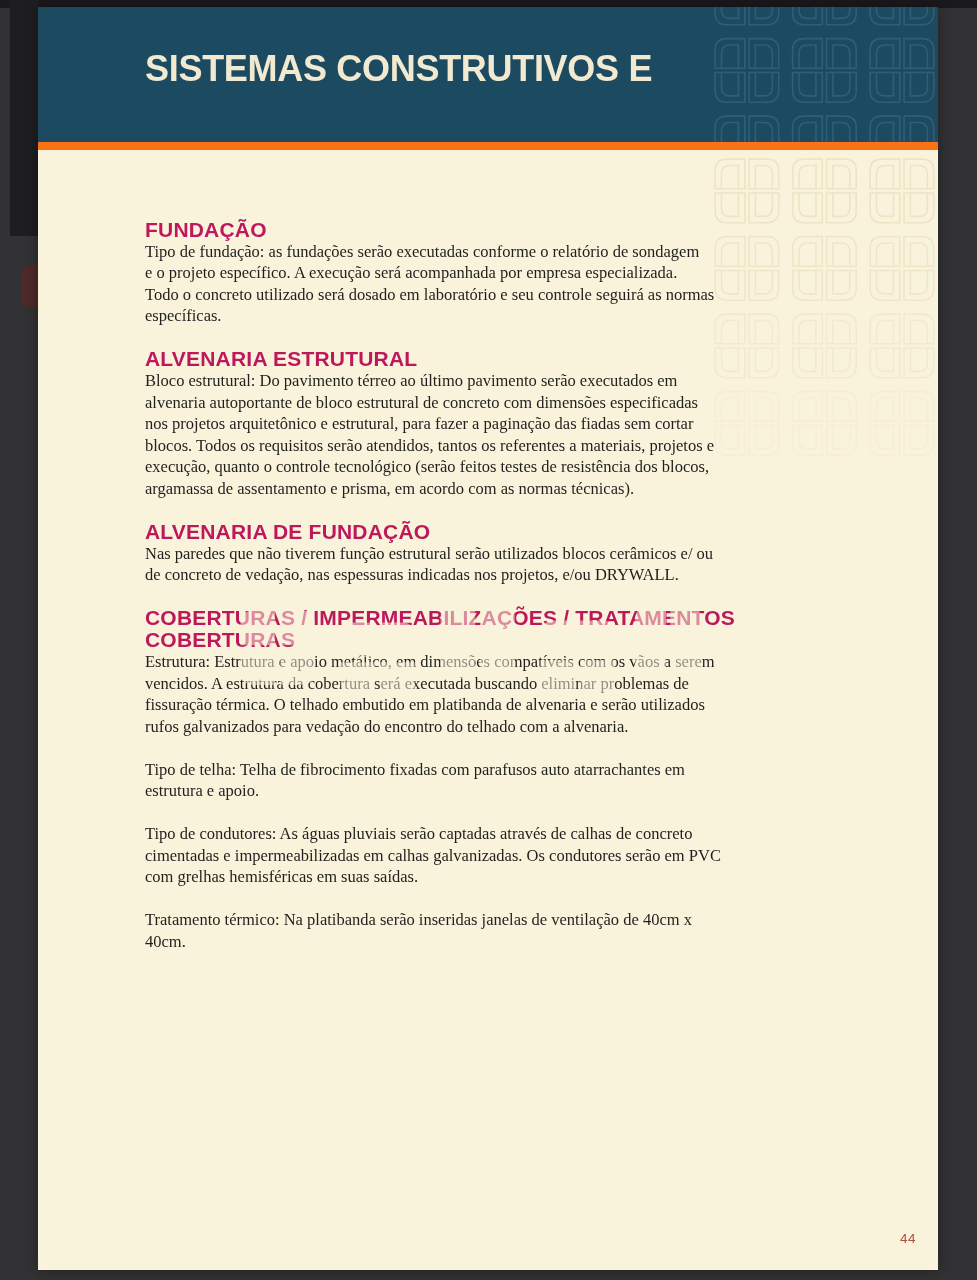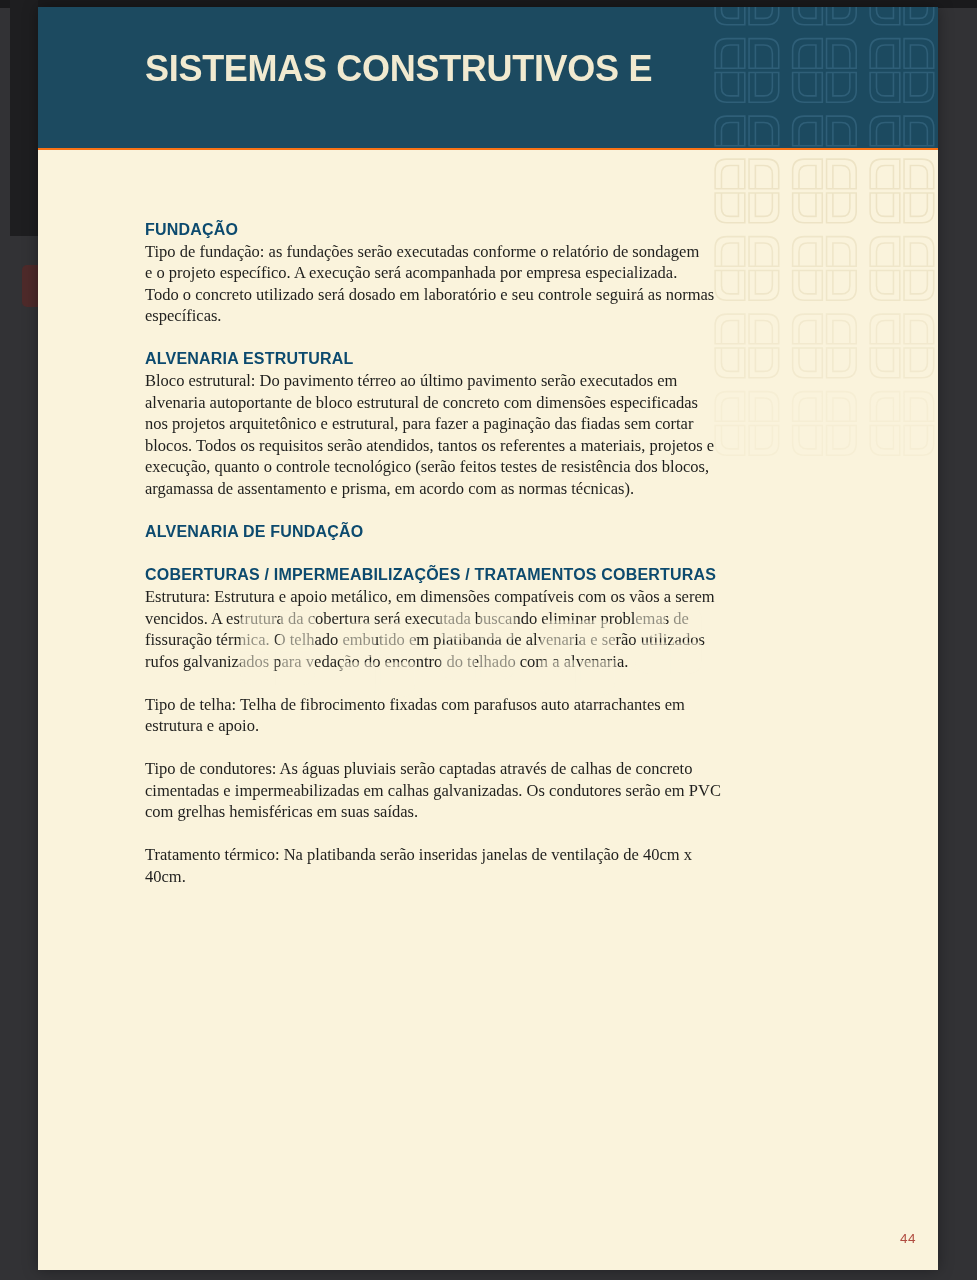--- a/index.html
+++ b/index.html
@@ -17,21 +17,21 @@
     background:#4e2a2a; border-radius:5px 0 0 5px;
   }
   .page {
     position:absolute; left:38px; top:7px; width:900px; height:1263px;
     background:#faf3dc;
     box-shadow:0 0 14px rgba(0,0,0,0.35);
   }
   .page-header {
     position:relative; width:100%; height:143px;
     background:#1c4a60;
-    border-bottom:2px solid #f97316;
+    border-bottom:8px solid #f97316;
     overflow:hidden;
   }
   .page-title {
     position:relative; z-index:2;
     padding:38px 0 0 107px;
     color:#f1ead0;
     font-size:36px; line-height:47px; font-weight:800;
     letter-spacing:-0.3px;
   }
   .page-title span { display:block; }
@@ -39,22 +39,22 @@
     position:relative; width:100%; height:1116px; overflow:hidden;
   }
   .content {
     position:relative; z-index:2;
     padding:47px 100px 0 107px;
     color:#1f1f1d;
     font-size:16.5px; line-height:21.5px;
   }
   .content h3 {
     margin:21.5px 0 0;
-    font-size:16px; line-height:22px; font-weight:700;
-    color:#0c4a6e; letter-spacing:0.2px;
+    font-size:21px; line-height:22px; font-weight:700;
+    color:#be185d; letter-spacing:0.2px;
   }
   .content p { margin:0 0 21.5px; white-space:pre-line;font-family:Liberation Serif, serif; }
   .wm-header { position:absolute; top:-18px; right:0; z-index:1; }
   .wm-body { position:absolute; top:0; right:0; z-index:1; }
   .wm-ghost { position:absolute; top:440px; left:90px; z-index:3; pointer-events:none; }
   .page-number {
     position:absolute; right:22px; bottom:20px; z-index:4;
     color:#b04c40; font-size:13.5px; font-weight:400; letter-spacing:0.5px;
   }
 </style>
@@ -156,20 +156,22 @@
         <p>Bloco estrutural: Do pavimento térreo ao último pavimento serão executados em
 alvenaria autoportante de bloco estrutural de concreto com dimensões especificadas
 nos projetos arquitetônico e estrutural, para fazer a paginação das fiadas sem cortar
 blocos. Todos os requisitos serão atendidos, tantos os referentes a materiais, projetos e
 execução, quanto o controle tecnológico (serão feitos testes de resistência dos blocos,
 argamassa de assentamento e prisma, em acordo com as normas técnicas).</p>
       </section>
 
       <section>
         <h3>ALVENARIA DE FUNDAÇÃO</h3>
+        <p>Nas paredes que não tiverem função estrutural serão utilizados blocos cerâmicos e/ ou
+de concreto de vedação, nas espessuras indicadas nos projetos, e/ou DRYWALL.</p>
       </section>
 
       <section>
         <h3>COBERTURAS / IMPERMEABILIZAÇÕES / TRATAMENTOS COBERTURAS</h3>
         <p>Estrutura: Estrutura e apoio metálico, em dimensões compatíveis com os vãos a serem
 vencidos. A estrutura da cobertura será executada buscando eliminar problemas de
 fissuração térmica. O telhado embutido em platibanda de alvenaria e serão utilizados
 rufos galvanizados para vedação do encontro do telhado com a alvenaria.</p>
         <p>Tipo de telha: Telha de fibrocimento fixadas com parafusos auto atarrachantes em
 estrutura e apoio.</p>

